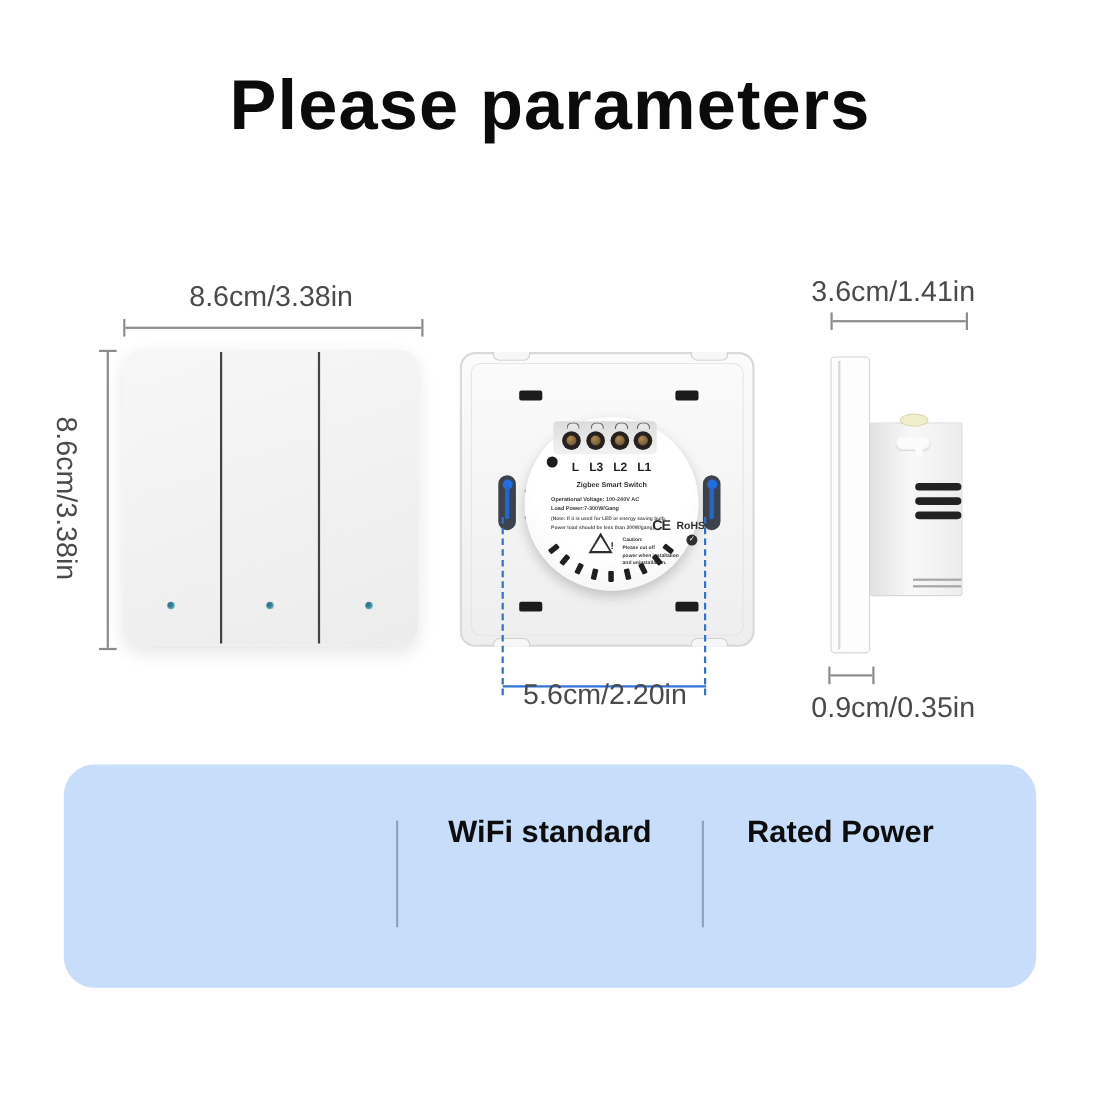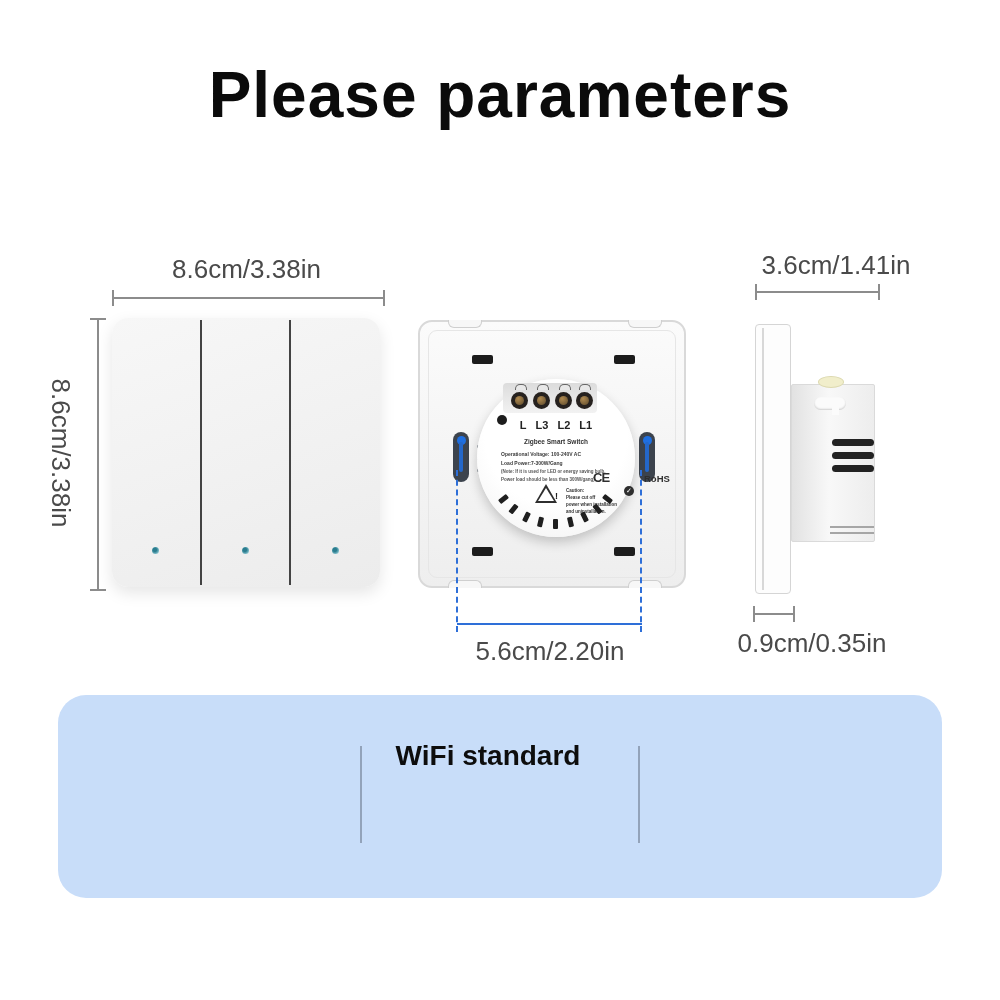--- a/index.html
+++ b/index.html
@@ -59,21 +59,21 @@
     font-size:11px;font-weight:bold;color:#222;}
   .module-name{left:0;right:0;top:59px;text-align:center;font-size:6.5px;font-weight:bold;color:#333;}
   .module-info{left:24px;top:71px;width:116px;color:#3a3a3a;}
   .module-info .ln{font-size:5px;font-weight:bold;line-height:9px;white-space:nowrap;}
   .module-info .nt{font-size:4.5px;font-weight:bold;line-height:8px;color:#555;white-space:nowrap;}
   .tri{left:58px;top:105px;width:0;height:0;border-left:11px solid transparent;border-right:11px solid transparent;border-bottom:19px solid #2e2e2e;}
   .tri::after{content:'';position:absolute;left:-8px;top:3.5px;border-left:8px solid transparent;border-right:8px solid transparent;border-bottom:13px solid #fff;}
   .tri-mark{left:78px;top:112px;font-size:9px;font-weight:bold;color:#222;}
   .caution-text{left:89px;top:108px;width:54px;font-size:4.5px;font-weight:bold;line-height:7px;color:#333;}
   .ce{left:116px;top:91px;font-size:13px;font-weight:600;letter-spacing:-1px;color:#2e2e2e;}
-  .rohs{left:138px;top:94px;font-size:9.5px;font-weight:bold;color:#2e2e2e;margin-left:29px;}
+  .rohs{left:138px;top:94px;font-size:9.5px;font-weight:bold;color:#2e2e2e;}
   .rohs-circle{left:147px;top:107px;width:10px;height:10px;border-radius:50%;background:#2e2e2e;
     color:#fff;font-size:7px;line-height:10px;text-align:center;}
   .vent{width:5px;height:10px;background:#1f1f1f;border-radius:1px;}
   .black-dot{left:20px;top:36px;width:10px;height:10px;border-radius:50%;background:#1d1d1d;}
   .dash-line{width:0;border-left:2px dashed #2e6fd8;}
   .blue-line{height:0;border-top:2px solid #2e6fd8;}
   
   .side-plate{left:755px;top:324px;width:36px;height:270px;background:#fdfdfd;
     border:1px solid #d5d5d5;border-radius:4px;box-sizing:border-box;}
   .side-plate::before{content:'';position:absolute;left:6px;top:3px;bottom:3px;width:2px;background:#d8d8d8;}
@@ -181,42 +181,43 @@
     <div class="abs vent" style="left:61px;top:138px;transform:rotate(13deg);"></div>
     <div class="abs vent" style="left:47px;top:133px;transform:rotate(26deg);"></div>
     <div class="abs vent" style="left:34px;top:125px;transform:rotate(39deg);"></div>
     <div class="abs vent" style="left:24px;top:115px;transform:rotate(52deg);"></div>
   </div>
 </div>
 
 <div class="abs dash-line" style="left:456px;top:470px;height:162px;"></div>
 <div class="abs dash-line" style="left:640px;top:470px;height:162px;"></div>
 <div class="abs blue-line" style="left:457px;top:623px;width:185px;"></div>
-<div class="abs dim-label" style="left:430px;top:636px;width:240px;">5.6cm/2.20in</div>
-
-<div class="abs dim-label" style="left:756px;top:250px;width:160px;">3.6cm/1.41in</div>
+<div class="abs dim-label" style="left:430px;top:616px;width:240px;">5.6cm/2.20in</div>
+
+<div class="abs dim-label" style="left:732px;top:250px;width:160px;">3.6cm/1.41in</div>
 <div class="abs dim-h" style="left:755px;top:284px;width:121px;"></div>
 
 <div class="abs side-plate"></div>
 <div class="abs side-module">
   <div class="abs side-bump"></div>
   <div class="abs side-hook"></div>
   <div class="abs side-vent" style="top:54px;"></div>
   <div class="abs side-vent" style="top:67px;"></div>
   <div class="abs side-vent" style="top:80px;"></div>
   <div class="abs side-line" style="top:141px;"></div>
   <div class="abs side-line" style="top:147px;"></div>
 </div>
 
 <div class="abs dim-h" style="left:753px;top:606px;width:38px;"></div>
 <div class="abs dim-label" style="left:732px;top:628px;width:160px;">0.9cm/0.35in</div>
 
 <div class="abs spec-box"></div>
 <div class="abs spec-col" style="left:98px;">
 </div>
 <div class="abs spec-divider" style="left:360px;"></div>
-<div class="abs spec-col" style="left:353px;">
+<div class="abs spec-col" style="left:365px;">
   <div class="spec-header">WiFi standard</div>
 </div>
 <div class="abs spec-divider" style="left:638px;"></div>
 <div class="abs spec-col" style="left:629px;">
+  <div class="spec-header">Rated Power</div>
   <div class="spec-line"></div>
 </div>
 
 </body></html>

